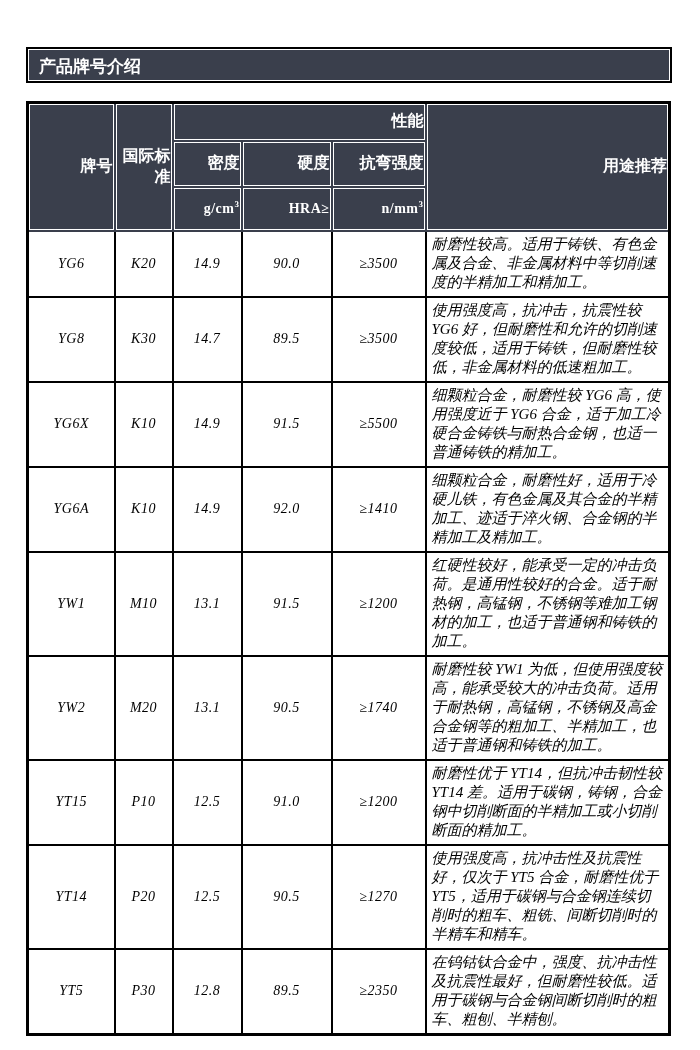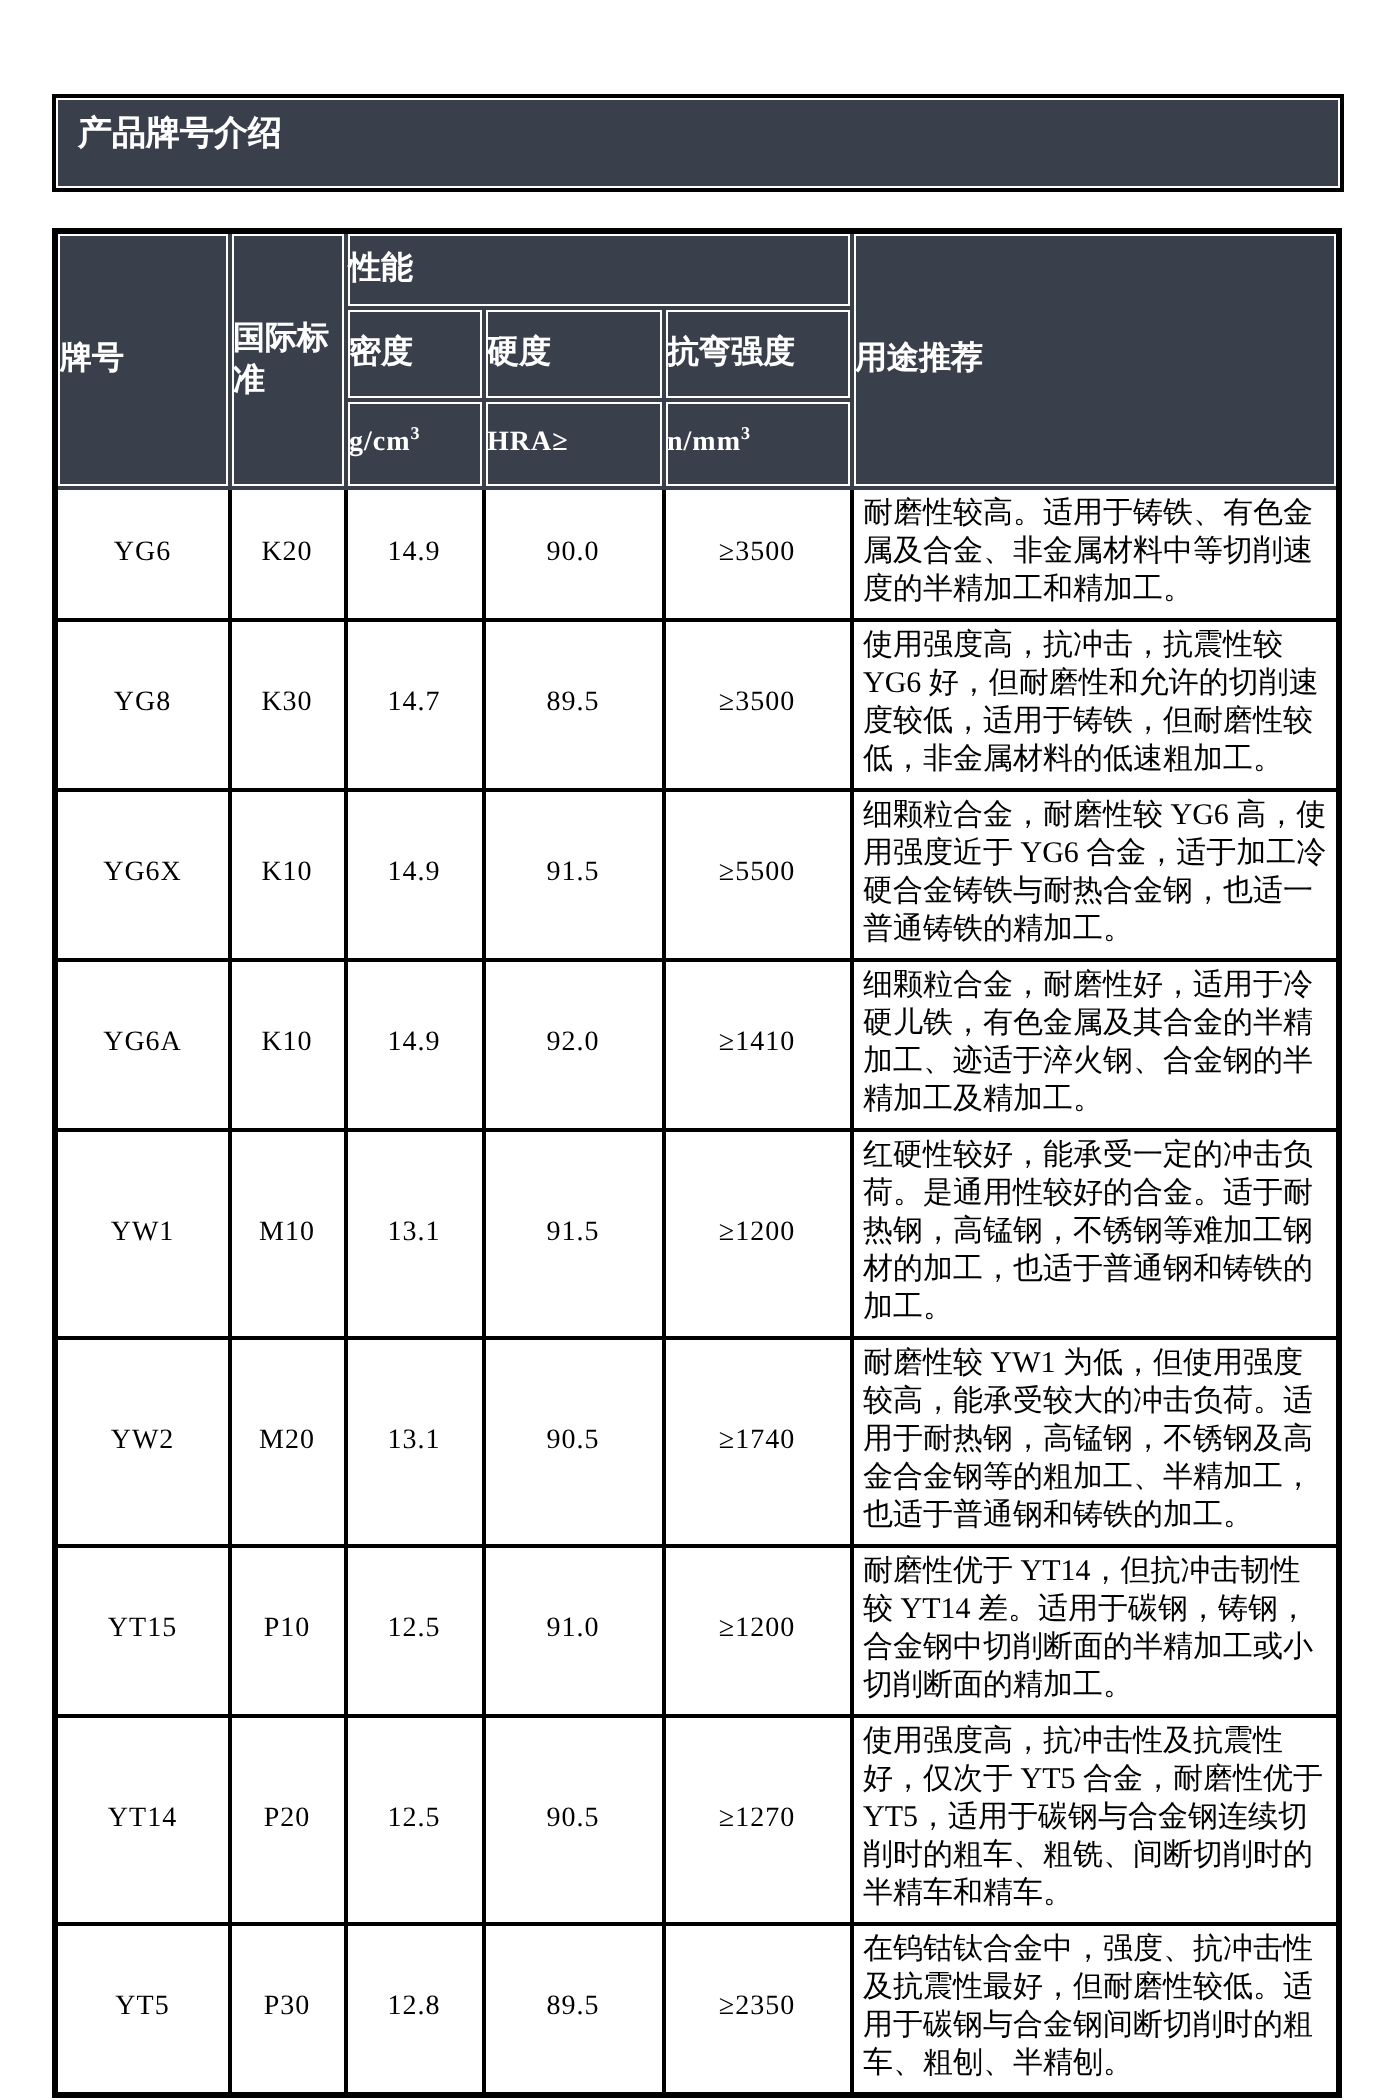--- a/index.html
+++ b/index.html
@@ -13,21 +13,21 @@
   *{box-sizing:border-box;}
   html,body{margin:0;padding:0;}
   body{
     width:700px;height:1050px;overflow:hidden;
     background:var(--body-bg,#fff);
     font-family:"Liberation Serif","DejaVu Serif",serif;
     color:var(--body-text,#000);
   }
   .page{padding:47px 0 0 26px;}
   .title-bar{
-    width:646px;height:49px;
+    width:646px;height:36px;
     background:var(--header-bg,#3A3F4C);
     border:2px solid var(--border-dark,#000);
     box-shadow:inset 0 0 0 1px var(--header-divider,#fff);
     color:var(--header-text,#fff);
     font-family:"Liberation Sans","DejaVu Sans",sans-serif;
     font-weight:bold;font-size:17px;line-height:36px;
     padding-left:11px;
   }
   table.spec-table{
     margin-top:18px;
@@ -35,32 +35,32 @@
     table-layout:fixed;
     border-collapse:collapse;
     border:3px solid var(--border-dark,#000);
   }
   .spec-table th{
     background:var(--header-bg,#3A3F4C);
     color:var(--header-text,#fff);
     border:2px solid var(--header-bg,#3A3F4C);
     box-shadow:inset 0 0 0 1px var(--header-divider,#fff);
     font-weight:bold;font-size:16px;
-    text-align:left;vertical-align:middle;
+    text-align:right;vertical-align:middle;
     padding:1px;
   }
   .spec-table thead tr.hrow-top{height:38px;}
   .spec-table thead tr.hrow-mid{height:46px;}
   .spec-table thead tr.hrow-units{height:44px;}
   .spec-table th.unit{font-size:14px;letter-spacing:0.5px;margin-top:16px;}
   .spec-table th sup{font-size:9px;line-height:0;}
   .spec-table td{
     border:2.5px solid var(--border-dark,#000);
     font-size:14px;text-align:center;vertical-align:middle;
-    padding:2px;letter-spacing:0.5px;
+    padding:2px;letter-spacing:0.5px;font-style:italic;
   }
   .spec-table td.usage{
     text-align:left;font-size:15px;line-height:19px;
     padding:3px 4px 4px 5px;letter-spacing:0;
   }
 </style>
 </head>
 <body>
 
 <div class="page">

